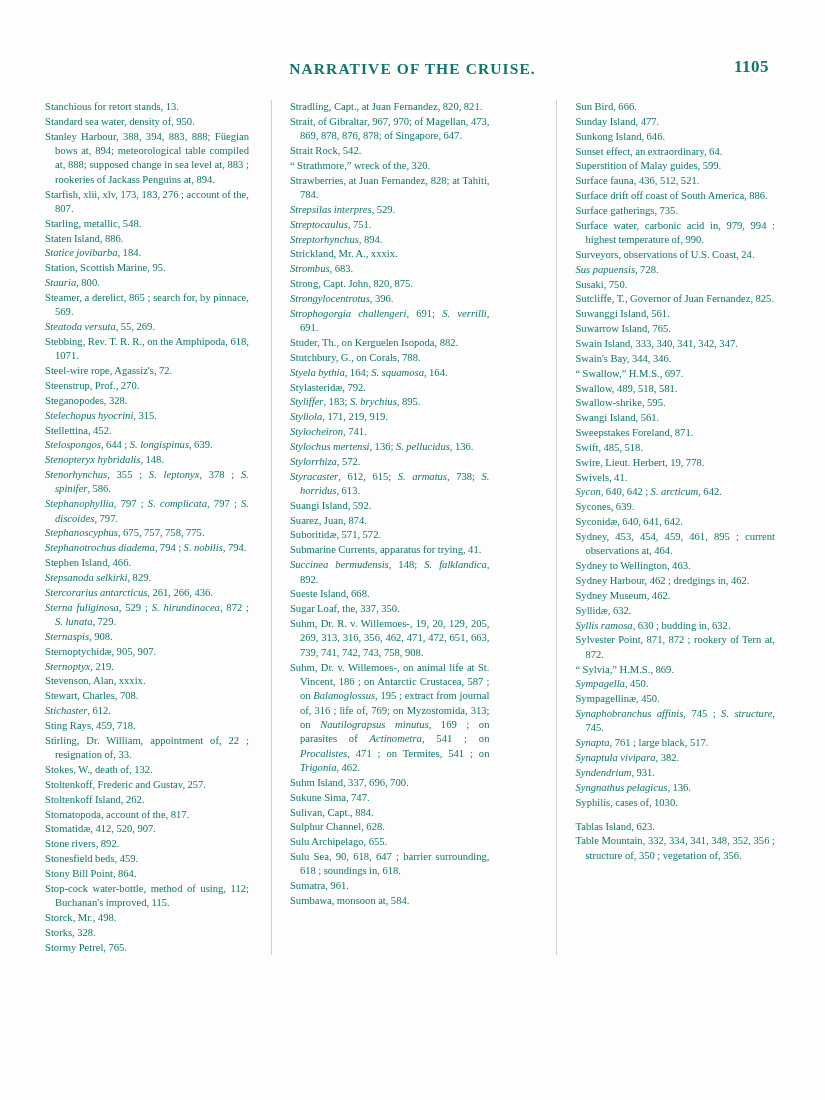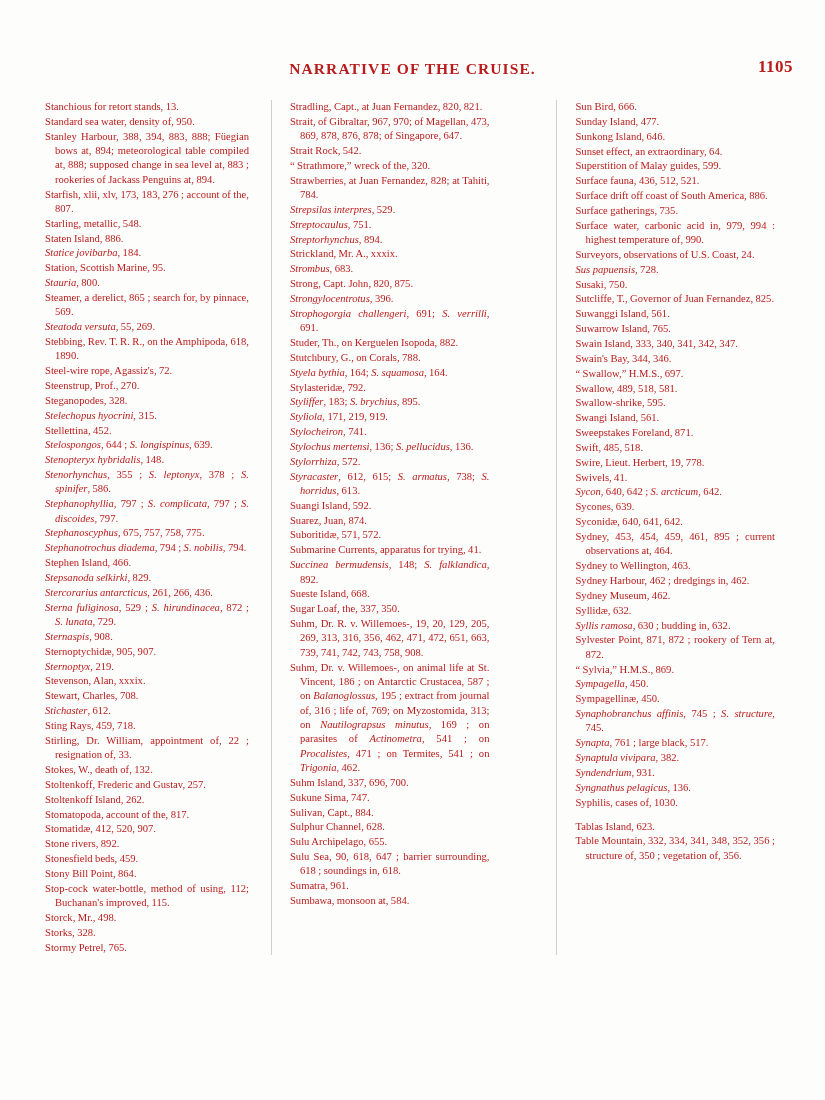--- a/index.html
+++ b/index.html
@@ -6,21 +6,21 @@
     margin: 0;
     padding: 0;
     background: #ffffff;
   }
   .page {
     position: relative;
     width: 825px;
     height: 1100px;
     background: #fdfdfb;
     font-family: "Liberation Serif", serif;
-    color: #b91c1c;
+    color: #0f766e;
     overflow: hidden;
   }
   .header {
     position: absolute;
     top: 60px;
     left: 0;
     width: 825px;
     height: 26px;
   }
   .header-title {
@@ -28,21 +28,21 @@
     left: 0;
     width: 825px;
     text-align: center;
     font-size: 15.5px;
     font-weight: bold;
     letter-spacing: 1.1px;
     font-family: "Liberation Serif", serif;
   }
   .header-pageno {
     position: absolute;
-    right: 32px;
+    right: 56px;
     top: -3px;
     font-size: 17px;
     font-weight: bold;
     letter-spacing: 0.5px;
   }
   .columns {
     position: absolute;
     top: 100px;
     left: 45px;
     width: 740px;
@@ -91,21 +91,21 @@
         <p class="entry">Standard sea water, density of, 950.</p>
         <p class="entry">Stanley Harbour, 388, 394, 883, 888; Füegian bows at, 894; meteorological table compiled at, 888; supposed change in sea level at, 883 ; rookeries of Jackass Penguins at, 894.</p>
         <p class="entry">Starfish, xlii, xlv, 173, 183, 276 ; account of the, 807.</p>
         <p class="entry">Starling, metallic, 548.</p>
         <p class="entry">Staten Island, 886.</p>
         <p class="entry"><i>Statice jovibarba</i>, 184.</p>
         <p class="entry">Station, Scottish Marine, 95.</p>
         <p class="entry"><i>Stauria</i>, 800.</p>
         <p class="entry">Steamer, a derelict, 865 ; search for, by pinnace, 569.</p>
         <p class="entry"><i>Steatoda versuta</i>, 55, 269.</p>
-        <p class="entry">Stebbing, Rev. T. R. R., on the Amphipoda, 618, 1890.</p>
+        <p class="entry">Stebbing, Rev. T. R. R., on the Amphipoda, 618, 1071.</p>
         <p class="entry">Steel-wire rope, Agassiz's, 72.</p>
         <p class="entry">Steenstrup, Prof., 270.</p>
         <p class="entry">Steganopodes, 328.</p>
         <p class="entry"><i>Stelechopus hyocrini</i>, 315.</p>
         <p class="entry">Stellettina, 452.</p>
         <p class="entry"><i>Stelospongos</i>, 644 ; <i>S. longispinus</i>, 639.</p>
         <p class="entry"><i>Stenopteryx hybridalis</i>, 148.</p>
         <p class="entry"><i>Stenorhynchus</i>, 355 ; <i>S. leptonyx</i>, 378 ; <i>S. spinifer</i>, 586.</p>
         <p class="entry"><i>Stephanophyllia</i>, 797 ; <i>S. complicata</i>, 797 ; <i>S. discoides</i>, 797.</p>
         <p class="entry"><i>Stephanoscyphus</i>, 675, 757, 758, 775.</p>

